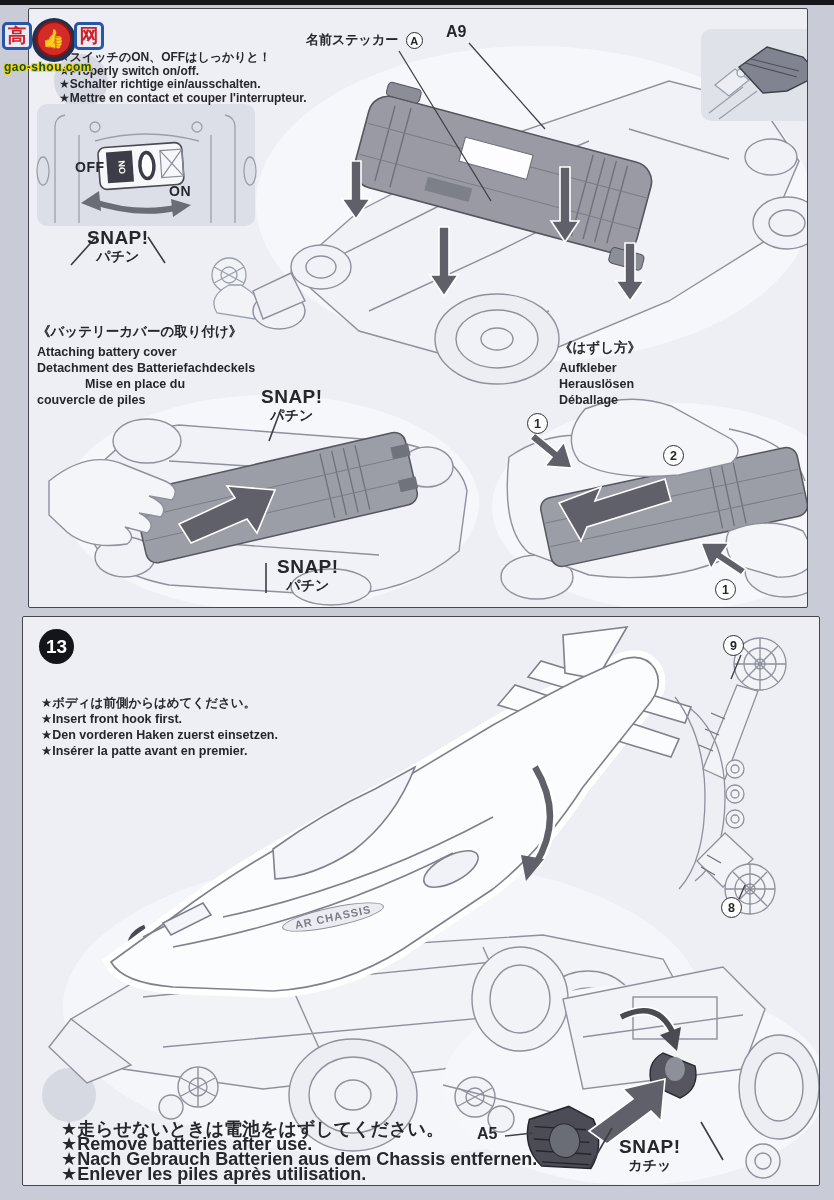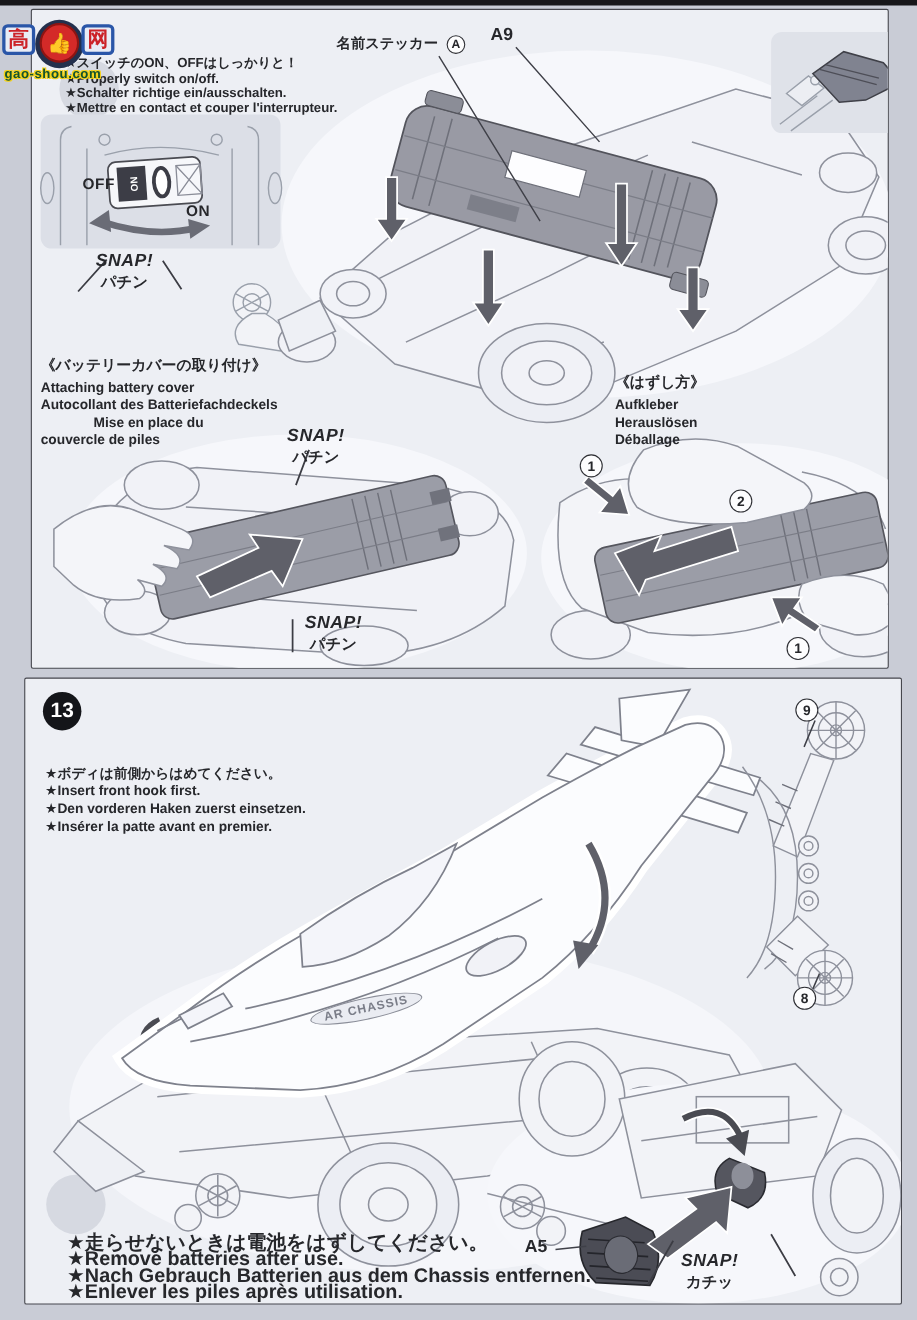--- a/index.html
+++ b/index.html
@@ -13,21 +13,21 @@
   .scan-edge{left:0;top:0;width:834px;height:5px;background:#17171a;}
   .panel{
     background:#edeff4;border:1.6px solid #46474e;border-radius:2px;
     box-sizing:border-box;
   }
   #panel-top{left:28px;top:8px;width:780px;height:600px;}
   #panel-13{left:22px;top:616px;width:798px;height:570px;padding-left:35px;}
   .note{font-size:12px;line-height:13.5px;font-weight:700;white-space:nowrap;}
   .note div{height:13.5px;}
   .note-title{font-size:13.5px;font-weight:700;margin-bottom:3px;white-space:nowrap;}
-  .snap{font-size:16px;font-weight:800;letter-spacing:.5px;line-height:20px;white-space:nowrap;font-style:italic;}
+  .snap{font-size:19px;font-weight:800;letter-spacing:.5px;line-height:20px;white-space:nowrap;}
   .snap-jp{font-size:14px;font-weight:700;line-height:17px;}
   .circle-num{
     display:flex;align-items:center;justify-content:center;
     width:21px;height:21px;border-radius:50%;
     border:1.6px solid #2e2f34;background:#fdfdfe;
     font-size:12.5px;font-weight:700;box-sizing:border-box;
   }
   .circle-mark{
     display:inline-flex;align-items:center;justify-content:center;
     width:17px;height:17px;border-radius:50%;
@@ -234,21 +234,21 @@
       <span class="circle-mark" style="margin-left:4px;">A</span>
     </div>
   </div>
 
   <div class="abs part-label" style="left:417px;top:14px;">A9</div>
 
   <div class="abs" style="left:8px;top:314px;">
     <div class="note-title">《バッテリーカバーの取り付け》</div>
     <div class="note" style="font-size:12.5px;line-height:16px;">
       <div style="height:16px;">Attaching battery cover</div>
-      <div style="height:16px;">Autocollant des Batteriefachdeckels</div>
+      <div style="height:16px;">Detachment des Batteriefachdeckels</div>
       <div style="height:16px;margin-left:48px;">Mise en place du</div>
       <div style="height:16px;">couvercle de piles</div>
     </div>
   </div>
 
   <div class="abs" style="left:232px;top:378px;text-align:center;">
     <div class="snap">SNAP!</div>
     <div class="snap-jp">パチン</div>
   </div>
 

